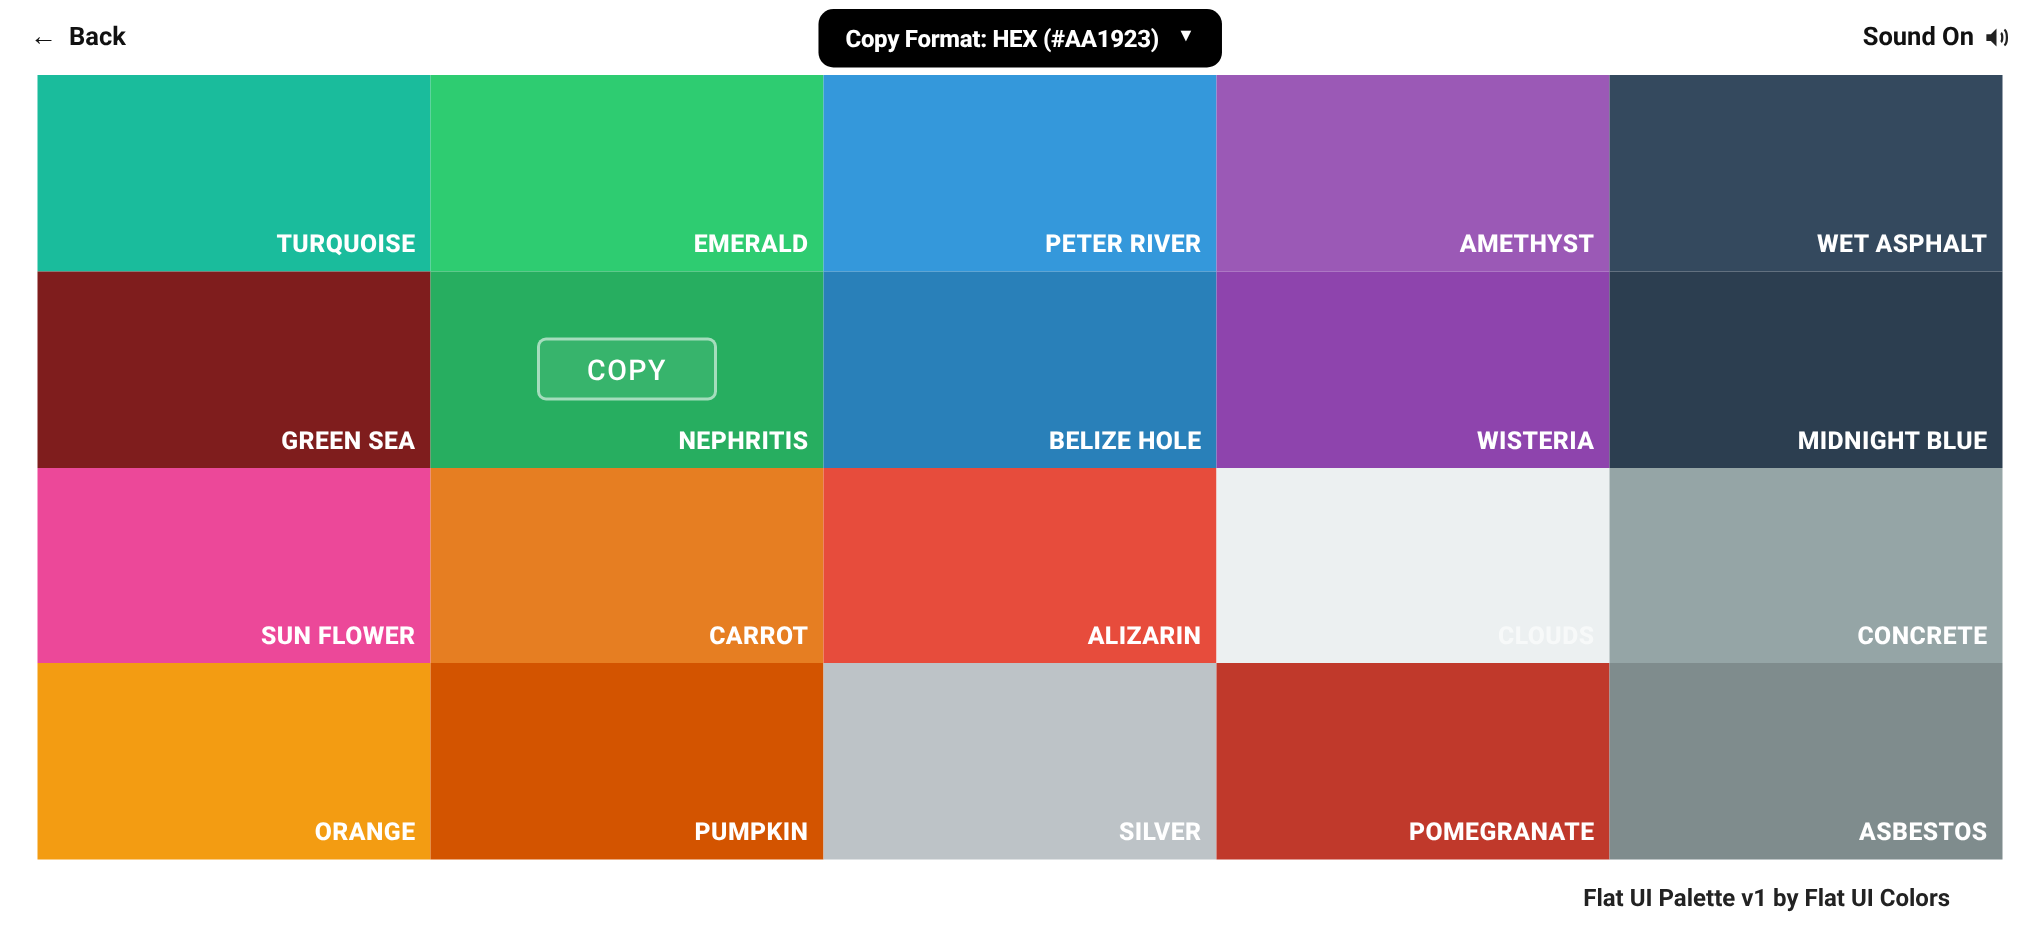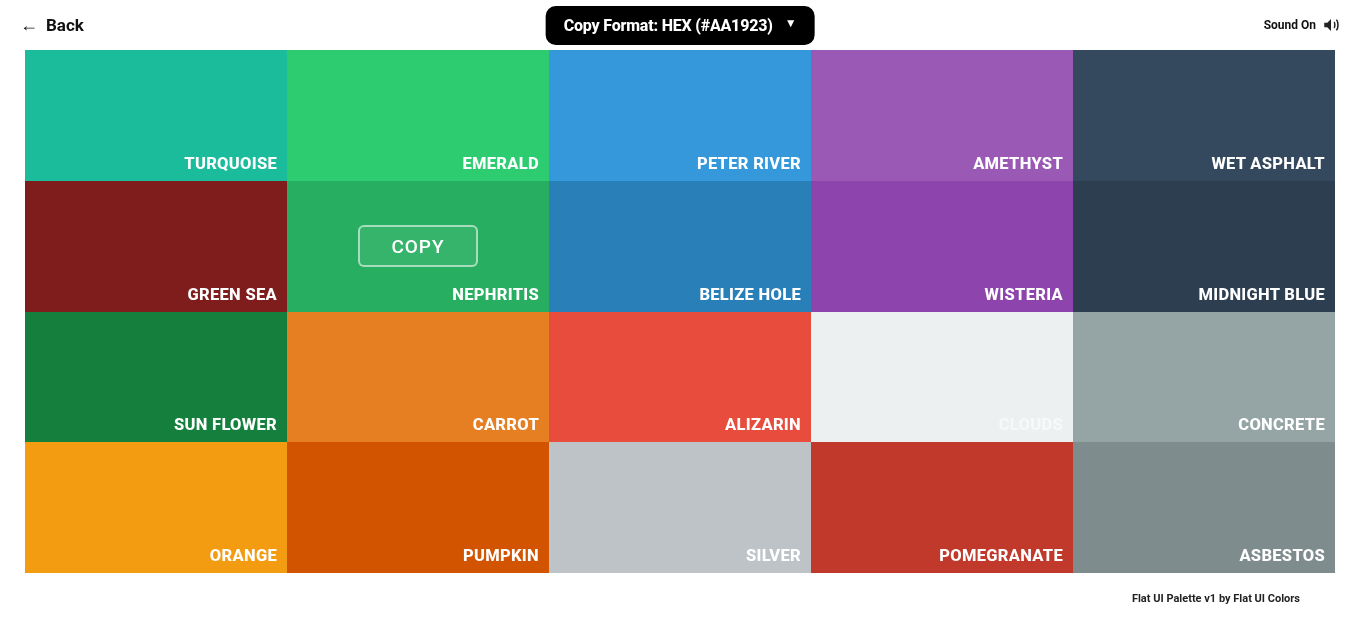--- a/index.html
+++ b/index.html
@@ -48,21 +48,21 @@
     letter-spacing: -0.2px;
   }
   .tri-down {
     font-size: 12px;
   }
   .sound {
     display: flex;
     align-items: center;
     gap: 6px;
     font-weight: 700;
-    font-size: 12px;
+    font-size: 17px;
     cursor: pointer;
     color: #111;
   }
   .speaker {
     width: 18px;
     height: 18px;
   }
 
   .grid {
     display: grid;
@@ -114,21 +114,21 @@
     display: flex;
   }
 
   .footer {
     height: 50px;
     display: flex;
     align-items: center;
     justify-content: flex-end;
     padding: 0 60px 0 20px;
     font-weight: 700;
-    font-size: 11px;
+    font-size: 16px;
     color: #222;
   }
 </style>
 </head>
 <body>
 
 <div class="topbar">
   <div class="back">
     <span class="arrow-left">←</span>
     <span>Back</span>
@@ -171,21 +171,21 @@
     </div>
     <div class="swatch" style="background: rgb(41, 128, 185);">
       <div class="swatch-name">BELIZE HOLE</div>
     </div>
     <div class="swatch" style="background: rgb(142, 68, 173);">
       <div class="swatch-name">WISTERIA</div>
     </div>
     <div class="swatch" style="background: rgb(44, 62, 80);">
       <div class="swatch-name">MIDNIGHT BLUE</div>
     </div>
-    <div class="swatch" style="background: #15803d;">
+    <div class="swatch" style="background: #ec4899;">
       <div class="swatch-name">SUN FLOWER</div>
     </div>
     <div class="swatch" style="background: rgb(230, 126, 34);">
       <div class="swatch-name">CARROT</div>
     </div>
     <div class="swatch" style="background: rgb(231, 76, 60);">
       <div class="swatch-name">ALIZARIN</div>
     </div>
     <div class="swatch" style="background: rgb(236, 240, 241);">
       <div class="swatch-name light">CLOUDS</div>

